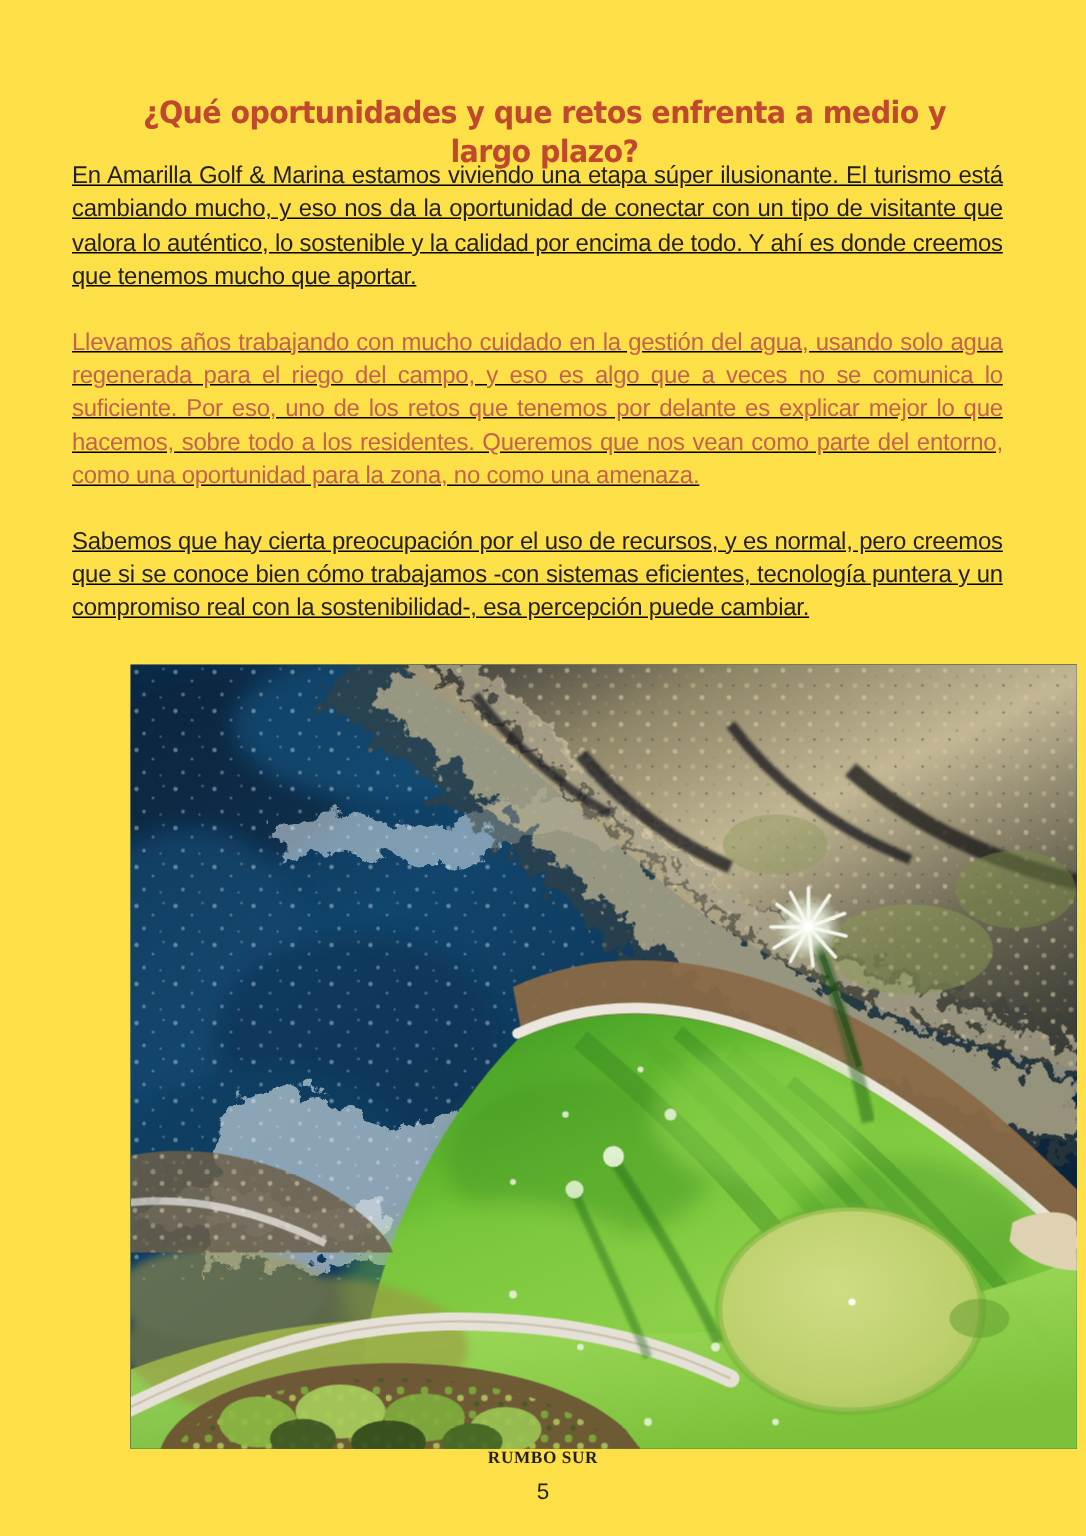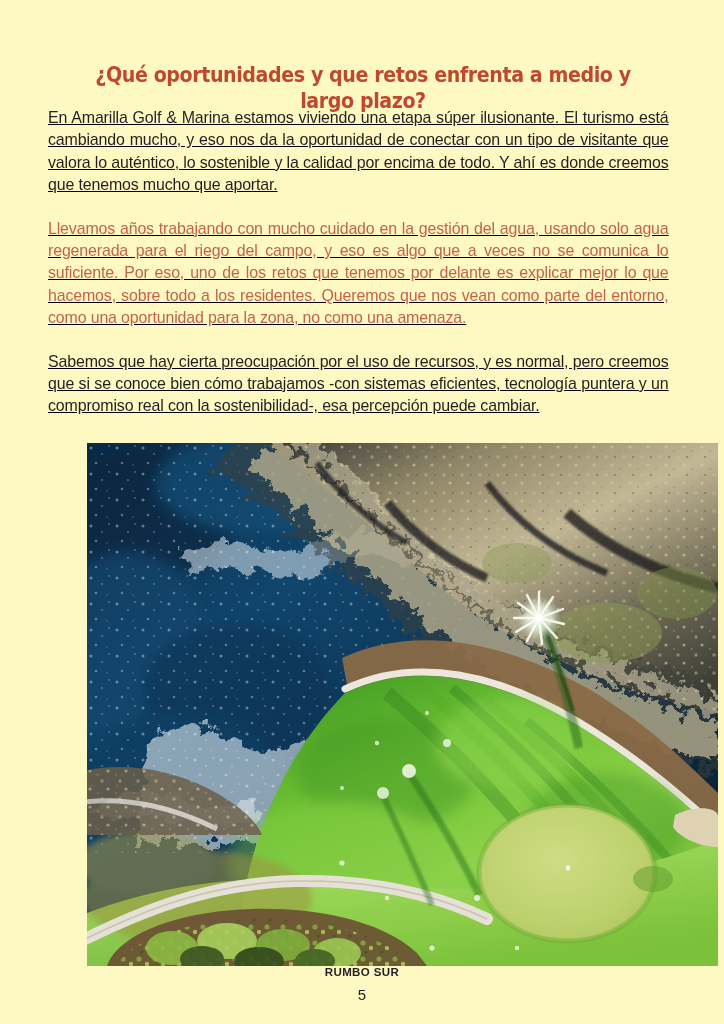--- a/index.html
+++ b/index.html
@@ -11,21 +11,21 @@
     width: 724px;
     height: 1024px;
     position: relative;
     font-family: "Liberation Sans", sans-serif;
     overflow: hidden;
   }
 
   .page {
     position: absolute;
     inset: 0;
-    background: #fef9c3;
+    background: #fde047;
   }
 
   
   .article-title {
     position: absolute;
     left: 48px;
     top: 48px;
     width: 630px;
     text-align: center;
     color: #c0482e;
@@ -80,21 +80,21 @@
 
   
   .footer {
     position: absolute;
     left: 0;
     right: 0;
     top: 965px;
     text-align: center;
   }
   .footer-brand {
-    font-family: Liberation Sans, sans-serif;
+    font-family: Liberation Serif, serif;
     font-size: 11.5px;
     font-weight: bold;
     letter-spacing: 0.4px;
     color: #231f20;
     line-height: 14px;
   }
   .footer-page {
     margin-top: 7px;
     font-family: "Liberation Sans", sans-serif;
     font-size: 15px;

